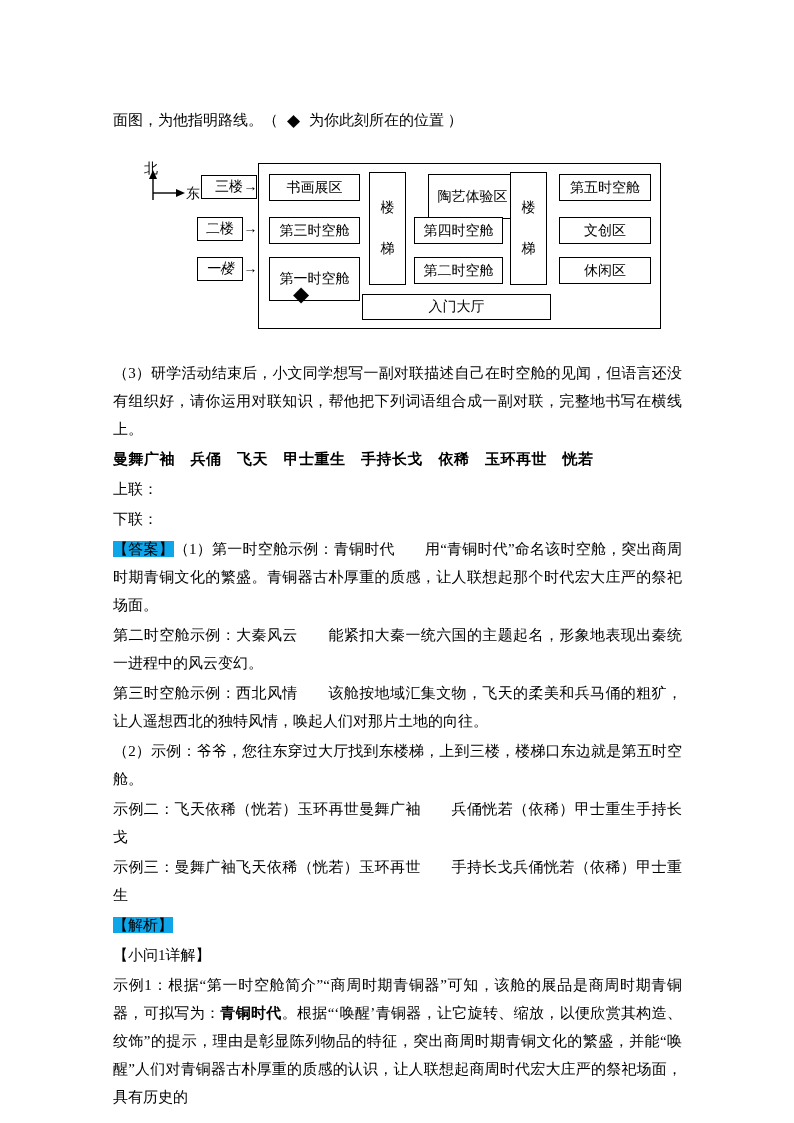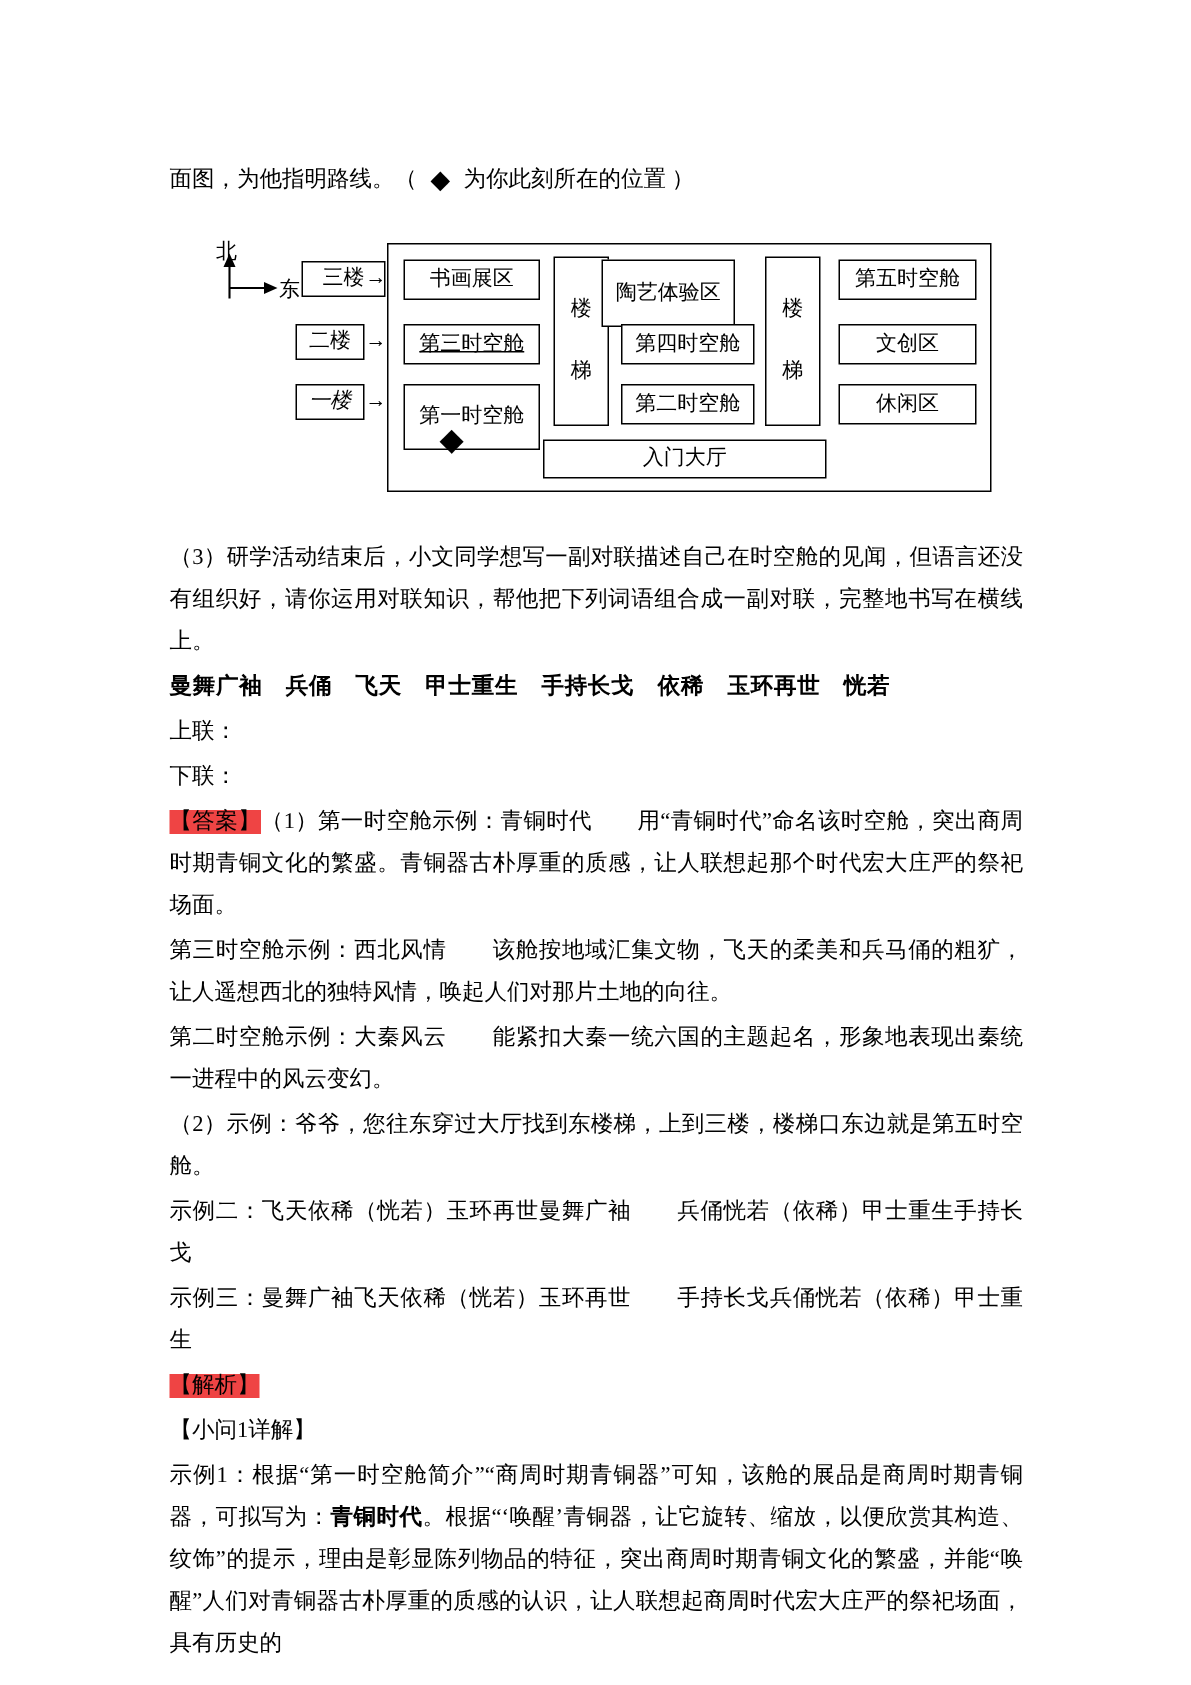--- a/index.html
+++ b/index.html
@@ -5,21 +5,21 @@
   * { box-sizing: border-box; }
   html, body { margin: 0; padding: 0; }
   body {
     width: 794px; height: 1123px; background: #ffffff; color: #000;
     font-family: "Liberation Serif", "DejaVu Serif", serif;
     font-size: 15px; overflow: hidden;
   }
   .page { padding: 106px 112px 0 113px; }
   .para { margin: 0 0 2px 0; line-height: 28px; text-align: justify; }
   .words-line { font-weight: bold; letter-spacing: 0.5px; }
-  .hl { background: #ef4444; }
+  .hl { background: #0ea5e9; }
   .bold { font-weight: bold; }
   .marker-inline { font-size: 17px; margin: 0 9px 0 9px; vertical-align: -1px; }
 
   
   .diagram { position: relative; height: 178px; margin: 22px 0 24px 28px; font-size: 14px; }
   .compass { position: absolute; left: 0; top: 2px; }
   .svg-label { font-size: 14px; font-family: "Liberation Serif", "DejaVu Serif", serif; }
   .box {
     position: absolute; border: 1px solid #000; background: #fff;
     display: flex; align-items: center; justify-content: center;
@@ -27,23 +27,23 @@
   }
   .f3 { left: 60px;  top: 18px;  width: 56px; height: 24px; }
   .f2 { left: 56px;  top: 60px;  width: 46px; height: 24px; }
   .f1 { left: 56px;  top: 100px; width: 46px; height: 24px; font-style: italic; }
   .farrow { position: absolute; width: 15px; text-align: center; line-height: 24px; }
   .ar3 { left: 102px; top: 18px; }
   .ar2 { left: 102px; top: 60px; }
   .ar1 { left: 102px; top: 100px; }
   .main { position: absolute; left: 117px; top: 6px; width: 403px; height: 166px; border: 1px solid #000; }
   .r1c1 { left: 10px;  top: 10px; width: 91px; height: 27px; }
-  .r1c2 { left: 142px; top: 10px; width: 89px; height: 45px; }
+  .r1c2 { left: 169px; top: 10px; width: 89px; height: 45px; }
   .r1c3 { left: 300px; top: 10px; width: 92px; height: 27px; }
-  .r2c1 { left: 10px;  top: 53px; width: 91px; height: 27px; text-decoration: underline; }
+  .r2c1 { left: 10px;  top: 53px; width: 91px; height: 27px; }
   .r2c2 { left: 155px; top: 53px; width: 89px; height: 27px; }
   .r2c3 { left: 300px; top: 53px; width: 92px; height: 27px; }
   .r3c1 { left: 10px;  top: 93px; width: 91px; height: 44px; }
   .r3c2 { left: 155px; top: 93px; width: 89px; height: 27px; }
   .r3c3 { left: 300px; top: 93px; width: 92px; height: 27px; }
   .st1  { left: 110px; top: 8px;  width: 37px; height: 113px; }
   .st2  { left: 251px; top: 8px;  width: 37px; height: 113px; }
   .stairs { flex-direction: column; justify-content: space-evenly; }
   .hallbox { left: 103px; top: 130px; width: 189px; height: 26px; }
   .diamond2 { position: absolute; left: 34px; top: 120px; font-size: 21px; line-height: 1; }
@@ -101,22 +101,22 @@
 
   <p class="para">（3）研学活动结束后，小文同学想写一副对联描述自己在时空舱的见闻，但语言还没有组织好，请你运用对联知识，帮他把下列词语组合成一副对联，完整地书写在横线上。</p>
 
   <p class="para words-line">曼舞广袖　兵俑　飞天　甲士重生　手持长戈　依稀　玉环再世　恍若</p>
 
   <p class="para">上联：</p>
   <p class="para">下联：</p>
 
   <p class="para"><span class="hl">【答案】</span><span>（1）第一时空舱示例：青铜时代　　用“青铜时代”命名该时空舱，突出商周时期青铜文化的繁盛。青铜器古朴厚重的质感，让人联想起那个时代宏大庄严的祭祀场面。</span></p>
 
+  <p class="para">第二时空舱示例：大秦风云　　能紧扣大秦一统六国的主题起名，形象地表现出秦统一进程中的风云变幻。</p>
   <p class="para">第三时空舱示例：西北风情　　该舱按地域汇集文物，飞天的柔美和兵马俑的粗犷，让人遥想西北的独特风情，唤起人们对那片土地的向往。</p>
-  <p class="para">第二时空舱示例：大秦风云　　能紧扣大秦一统六国的主题起名，形象地表现出秦统一进程中的风云变幻。</p>
   <p class="para">（2）示例：爷爷，您往东穿过大厅找到东楼梯，上到三楼，楼梯口东边就是第五时空舱。</p>
   <p class="para">示例二：飞天依稀（恍若）玉环再世曼舞广袖　　兵俑恍若（依稀）甲士重生手持长戈</p>
   <p class="para">示例三：曼舞广袖飞天依稀（恍若）玉环再世　　手持长戈兵俑恍若（依稀）甲士重生</p>
 
   <p class="para"><span class="hl">【解析】</span></p>
 
   <p class="para">【小问1详解】</p>
 
 
   <p class="para"><span>示例1：根据“第一时空舱简介”“商周时期青铜器”可知，该舱的展品是商周时期青铜器，可拟写为：</span><span class="bold">青铜时代</span><span>。根据“‘唤醒’青铜器，让它旋转、缩放，以便欣赏其构造、纹饰”的提示，理由是彰显陈列物品的特征，突出商周时期青铜文化的繁盛，并能“唤醒”人们对青铜器古朴厚重的质感的认识，让人联想起商周时代宏大庄严的祭祀场面，具有历史的</span></p>

